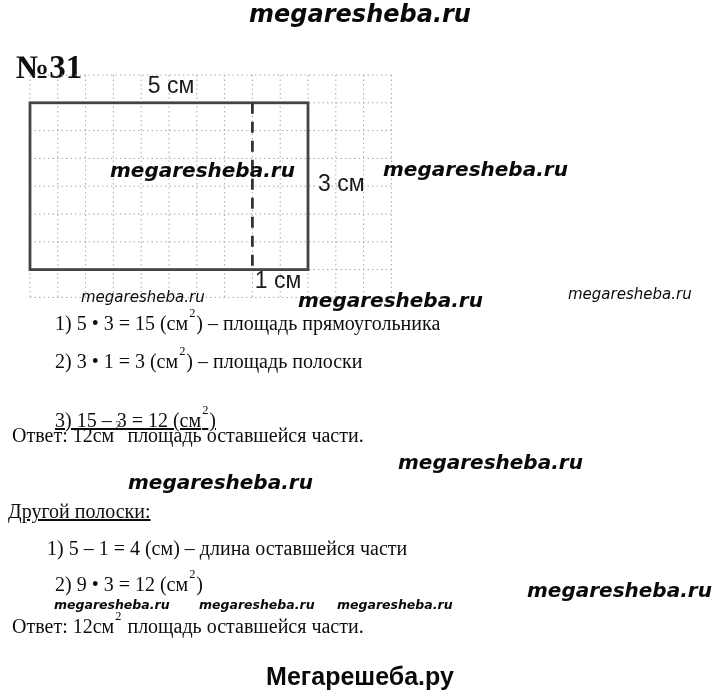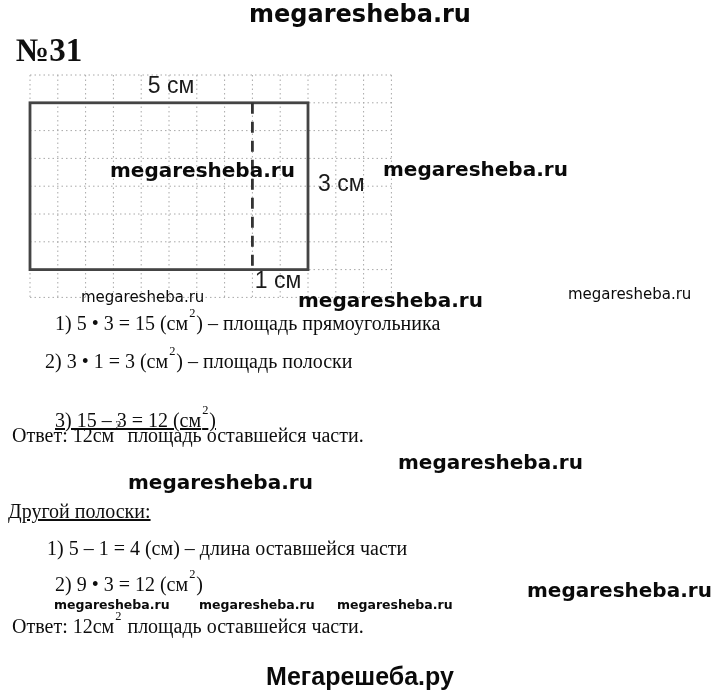--- a/index.html
+++ b/index.html
@@ -2,27 +2,27 @@
 <html><head>
 <meta charset="utf-8">
 <style>
   html,body{margin:0;padding:0;}
   body{
     width:720px;height:697px;position:relative;background:#ffffff;
     font-family:"Liberation Sans",sans-serif;color:#0f0f0f;overflow:hidden;
   }
   .abs{position:absolute;white-space:nowrap;}
   
-  .wm{color:#0a0a0a;font-family:"DejaVu Sans","Liberation Sans",sans-serif;}
+  .wm{color:#0a0a0a;font-family:"DejaVu Sans","Liberation Sans",sans-serif;font-style:italic;}
   .wm-top{top:0;left:0;width:720px;text-align:center;font-size:24px;font-weight:bold;line-height:28px;}
   .wm-bold{font-size:20px;font-weight:bold;line-height:21px;}
   .wm-reg{font-size:15px;font-weight:normal;line-height:16px;}
   .wm-tiny{font-size:12.5px;font-weight:bold;line-height:13px;}
   
-  .problem-no{left:16px;top:33px;font-family:"Liberation Serif",serif;font-weight:bold;font-size:33px;line-height:34px;}
+  .problem-no{left:16px;top:50px;font-family:"Liberation Serif",serif;font-weight:bold;font-size:33px;line-height:34px;}
   
   .sline{font-family:"Liberation Serif",serif;font-size:20px;line-height:36px;color:#0d0d0d;text-align:right;}
   .sline sup{font-size:0.62em;position:relative;top:-0.45em;line-height:0;margin:0 1px;}
   .underlined{text-decoration:underline;}
   
   .footer{top:661px;left:0;width:720px;text-align:center;font-size:25px;font-weight:bold;line-height:30px;color:#0a0a0a;}
   
   .figure{position:absolute;left:22px;top:70px;}
   .fig-label{font-family:"Liberation Sans",sans-serif;font-size:23px;fill:#1a1a1a;}
 </style>
@@ -75,21 +75,21 @@
 
 <div class="abs wm wm-bold" style="left:110px;top:160px;">megaresheba.ru</div>
 <div class="abs wm wm-bold" style="left:383px;top:159px;">megaresheba.ru</div>
 <div class="abs wm wm-reg" style="left:81px;top:289px;">megaresheba.ru</div>
 <div class="abs wm wm-bold" style="left:298px;top:290px;">megaresheba.ru</div>
 <div class="abs wm wm-reg" style="left:568px;top:286px;">megaresheba.ru</div>
 
 <div class="abs sline" style="left:55px;top:305px;">
   <span>1) 5 • 3 = 15 (см</span><sup>2</sup><span>) – площадь прямоугольника</span>
 </div>
-<div class="abs sline" style="left:45px;top:343px;">
+<div class="abs sline" style="left:55px;top:343px;">
   <span>2) 3 • 1 = 3 (см</span><sup>2</sup><span>) – площадь полоски</span>
 </div>
 <div class="abs sline" style="left:55px;top:402px;text-decoration:underline;">
   <span>3) 15 – 3 = 12 (см</span><sup>2</sup><span>)</span>
 </div>
 <div class="abs sline" style="left:12px;top:417px;">
   <span>Ответ: 12см</span><sup>2</sup><span> площадь оставшейся части.</span>
 </div>
 
 <div class="abs wm wm-bold" style="left:398px;top:452px;">megaresheba.ru</div>

